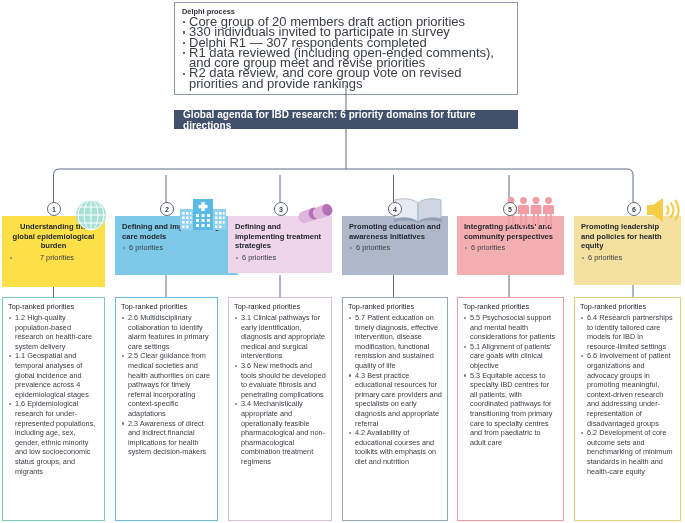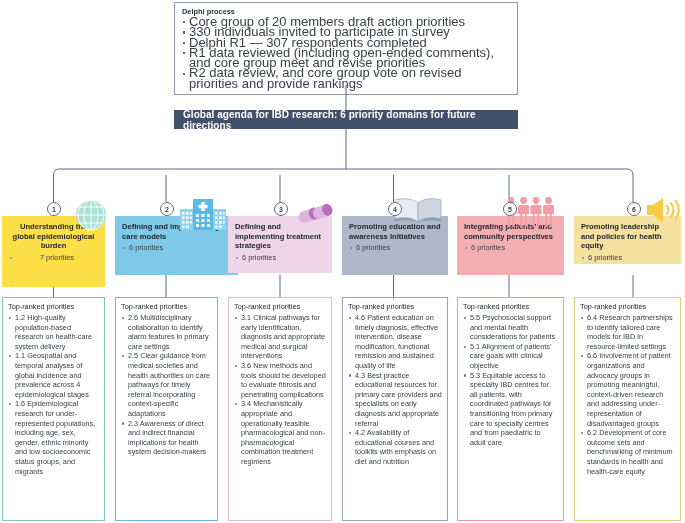--- a/index.html
+++ b/index.html
@@ -293,21 +293,21 @@
   <div class="numcircle" style="left:388px;">
       <span>4</span>
     </div>
   <div class="domain-card" style="left:342px;width:106px;height:59px;background:#aeb8c9;">
     <div class="domain-title">Promoting education and awareness Initiatives</div>
     <div class="domain-prio">6 priorities</div>
   </div>
   <div class="prio-card" style="left:342px;width:106px;height:224px;border-color:#99a4b8;">
     <div class="prio-head">Top-ranked priorities</div>
     <ul class="prio-list">
-      <li>4.6 Patient education on timely diagnosis, effective intervention, disease modification, functional remission and sustained quality of life</li>
+      <li>5.7 Patient education on timely diagnosis, effective intervention, disease modification, functional remission and sustained quality of life</li>
       <li>4.3 Best practice educational resources for primary care providers and specialists on early diagnosis and appropriate referral</li>
       <li>4.2 Availability of educational courses and toolkits with emphasis on diet and nutrition</li>
     </ul>
   </div>
 
   <div class="numcircle" style="left:503px;">
       <span>5</span>
     </div>
   <div class="domain-card" style="left:457px;width:107px;height:59px;background:#f3aeb2;">
     <div class="domain-title">Integrating patients' and community perspectives</div>
@@ -318,21 +318,21 @@
     <ul class="prio-list">
       <li>5.5 Psychosocial support and mental health considerations for patients</li>
       <li>5.1 Alignment of patients’ care goals with clinical objective</li>
       <li>5.3 Equitable access to specialty IBD centres for all patients, with coordinated pathways for transitioning from primary care to specialty centres and from paediatric to adult care</li>
     </ul>
   </div>
 
   <div class="numcircle" style="left:627px;">
       <span>6</span>
     </div>
-  <div class="domain-card" style="left:574px;width:107px;height:48px;background:#f4e1a0;">
+  <div class="domain-card" style="left:574px;width:107px;height:69px;background:#f4e1a0;">
     <div class="domain-title">Promoting leadership and policies for health equity</div>
     <div class="domain-prio">6 priorities</div>
   </div>
   <div class="prio-card" style="left:574px;width:107px;height:224px;border-color:#e5cd7f;">
     <div class="prio-head">Top-ranked priorities</div>
     <ul class="prio-list">
       <li>6.4 Research partnerships to identify tailored care models for IBD in resource-limited settings</li>
       <li>6.6 Involvement of patient organizations and advocacy groups in promoting meaningful, context-driven research and addressing under-representation of disadvantaged groups</li>
       <li>6.2 Development of core outcome sets and benchmarking of minimum standards in health and health-care equity</li>
     </ul>

